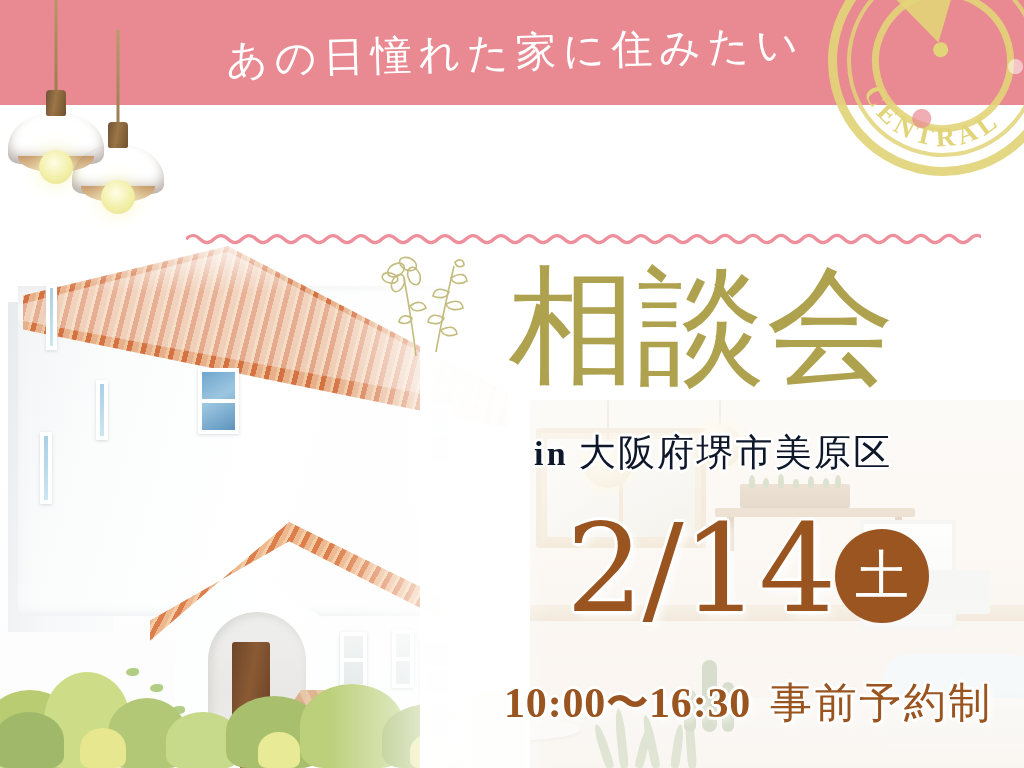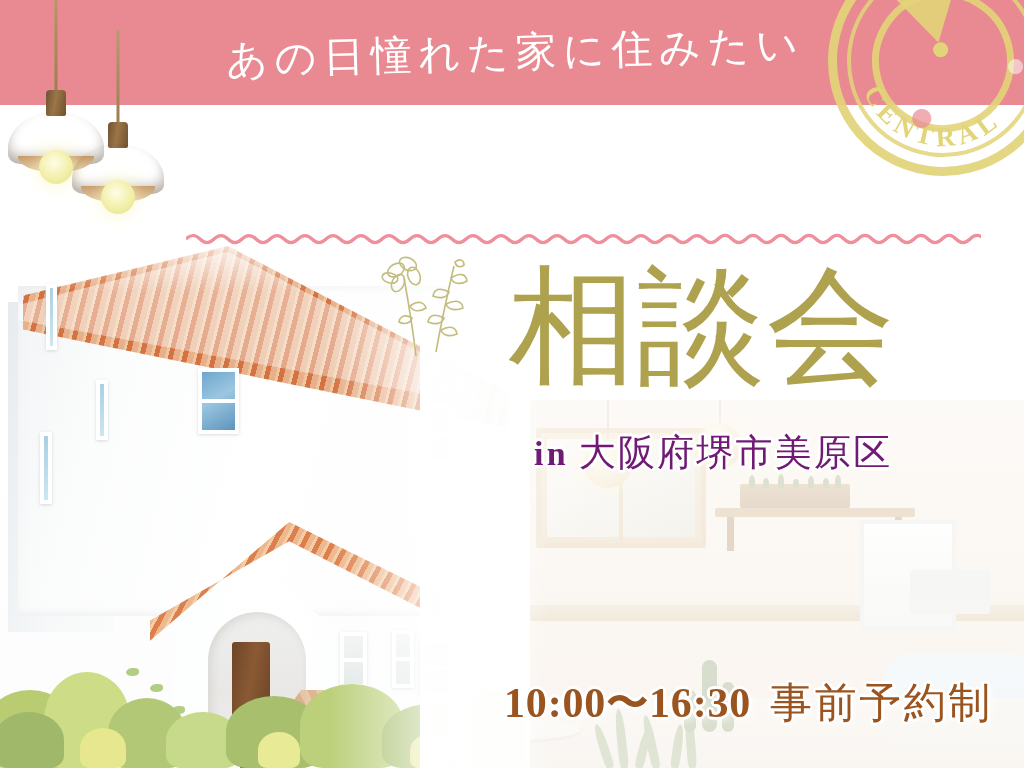--- a/index.html
+++ b/index.html
@@ -405,21 +405,21 @@
     text-shadow:
       3px 0 0 #fff, -3px 0 0 #fff, 0 3px 0 #fff, 0 -3px 0 #fff,
       2px 2px 0 #fff, -2px 2px 0 #fff, 2px -2px 0 #fff, -2px -2px 0 #fff,
       4px 4px 7px rgba(255,255,255,.85);
   }
 
   .location {
     position:absolute; left:534px; top:428px;
     font-family:"DejaVu Serif", serif;
     font-size:37px;
-    color:#701a75;
+    color:#0f172a;
     letter-spacing:.06em;
     white-space:nowrap;
     text-shadow:
       3px 0 0 #fff, -3px 0 0 #fff, 0 3px 0 #fff, 0 -3px 0 #fff,
       2px 2px 0 #fff, -2px 2px 0 #fff, 2px -2px 0 #fff, -2px -2px 0 #fff;
   }
   .location .in {
     font-family:"Liberation Serif", serif;
     font-weight:700;
     font-size:34px;
@@ -681,18 +681,22 @@
       <path d="M87 10 C92 6, 96 8, 96 13 C92 16, 88 15, 87 10 Z"></path>
     </svg>
   </div>
 
   <div class="sodankai">相談会</div>
 
   <div class="location">
     <span class="in">in</span><span>大阪府堺市美原区</span>
   </div>
 
+  <div class="date-row">
+    <span class="date-num">2/14</span>
+    <span class="dow-badge">土</span>
+  </div>
 
   <div class="timeline">
     <span class="hours">10:00〜16:30</span><span class="reserve">事前予約制</span>
   </div>
 
 </div>
 
 </body></html>

